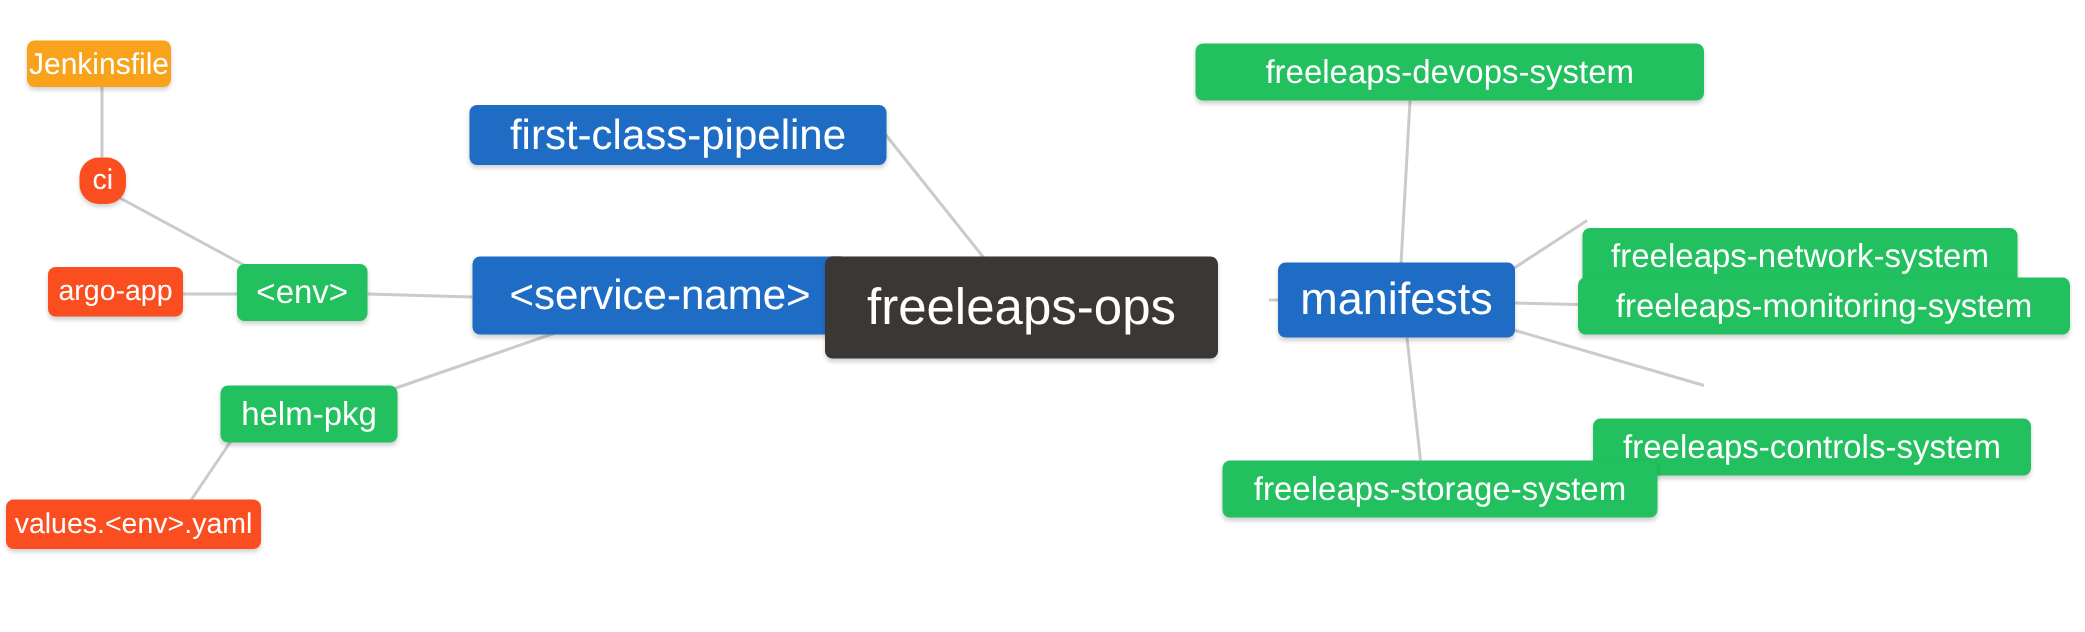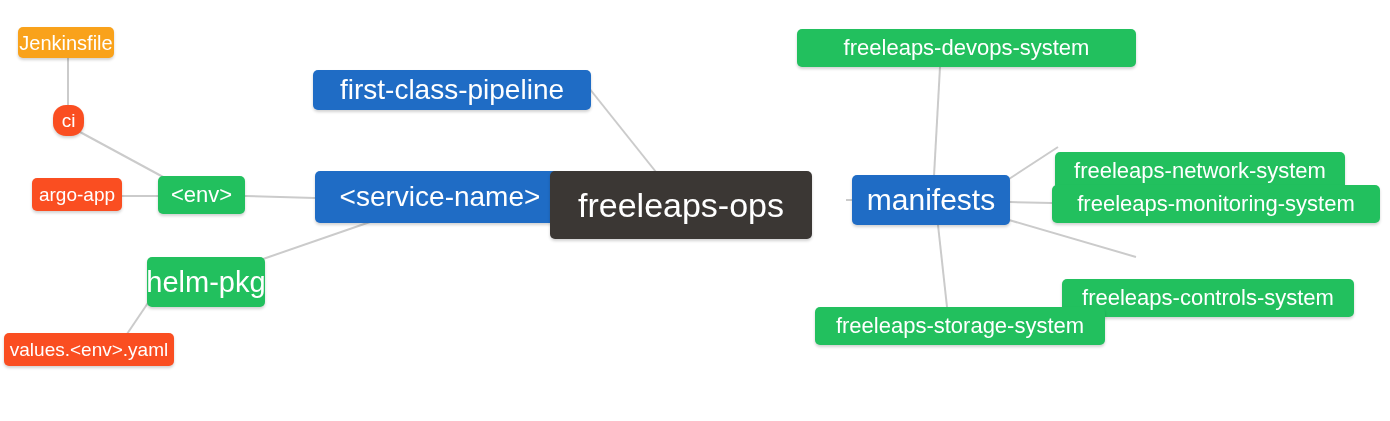--- a/index.html
+++ b/index.html
@@ -40,21 +40,21 @@
     box-shadow: 0 2px 3px rgba(0,0,0,0.18);
     cursor: pointer;
     line-height: 1;
     user-select: none;
   }
   
   #n-jenkinsfile { left: 18px;  top: 27px;  width: 96px;  height: 31px; font-size: 20px; }
   #n-ci          { left: 53px;  top: 105px; width: 31px;  height: 31px; font-size: 19px; border-radius: 13px; }
   #n-argo-app    { left: 32px;  top: 178px; width: 90px;  height: 33px; font-size: 19px; }
   #n-env         { left: 158px; top: 176px; width: 87px;  height: 38px; font-size: 22px; }
-  #n-helm-pkg    { left: 147px; top: 257px; width: 118px; height: 50px; font-size: 29px; }
+  #n-helm-pkg    { left: 147px; top: 257px; width: 118px; height: 38px; font-size: 22px; }
   #n-values      { left: 4px;   top: 333px; width: 170px; height: 33px; font-size: 19px; }
   #n-fcp         { left: 313px; top: 37px;  width: 278px; height: 40px; font-size: 28px; margin-top: 33px; }
   #n-service     { left: 315px; top: 171px; width: 250px; height: 52px; font-size: 28px; }
   #n-root        { left: 550px; top: 171px; width: 262px; height: 68px; font-size: 34px; }
   #n-manifests   { left: 852px; top: 175px; width: 158px; height: 50px; font-size: 30px; }
   #n-devops      { left: 797px; top: 29px;  width: 339px; height: 38px; font-size: 22px; }
   #n-network     { left: 1055px;top: 112px; width: 290px; height: 38px; font-size: 22px; margin-top: 40px; }
   #n-monitoring  { left: 1052px;top: 185px; width: 328px; height: 38px; font-size: 22px; }
   #n-controls    { left: 1062px;top: 257px; width: 292px; height: 38px; font-size: 22px; }
   #n-storage     { left: 815px; top: 307px; width: 290px; height: 38px; font-size: 22px; }

